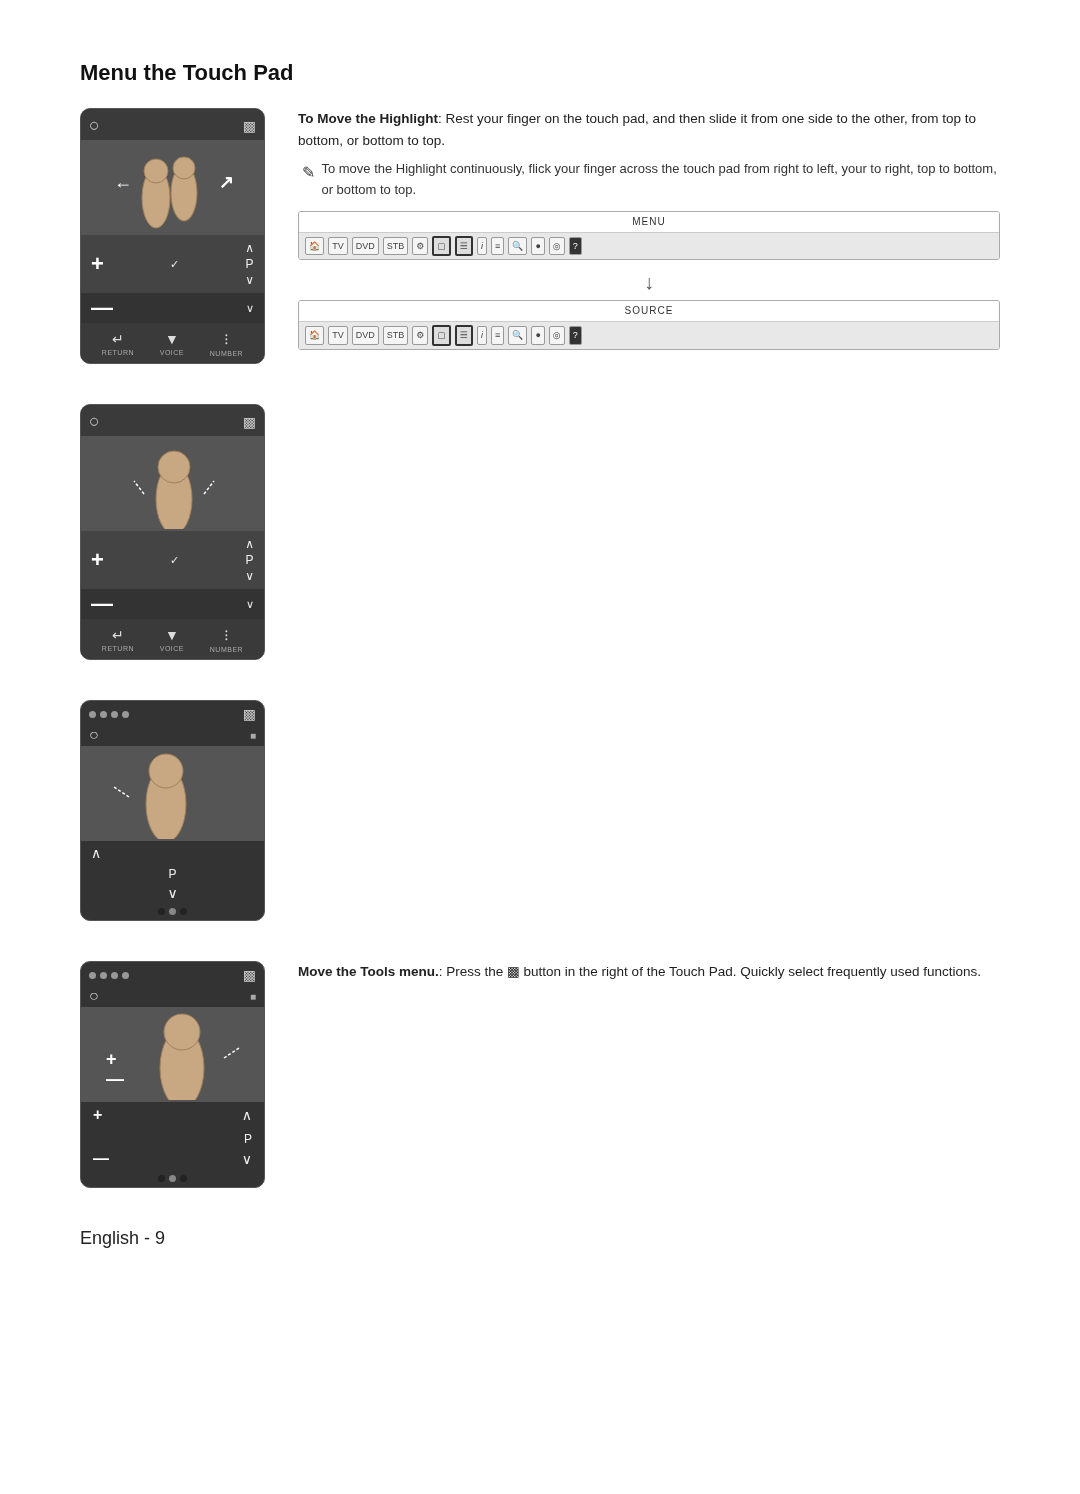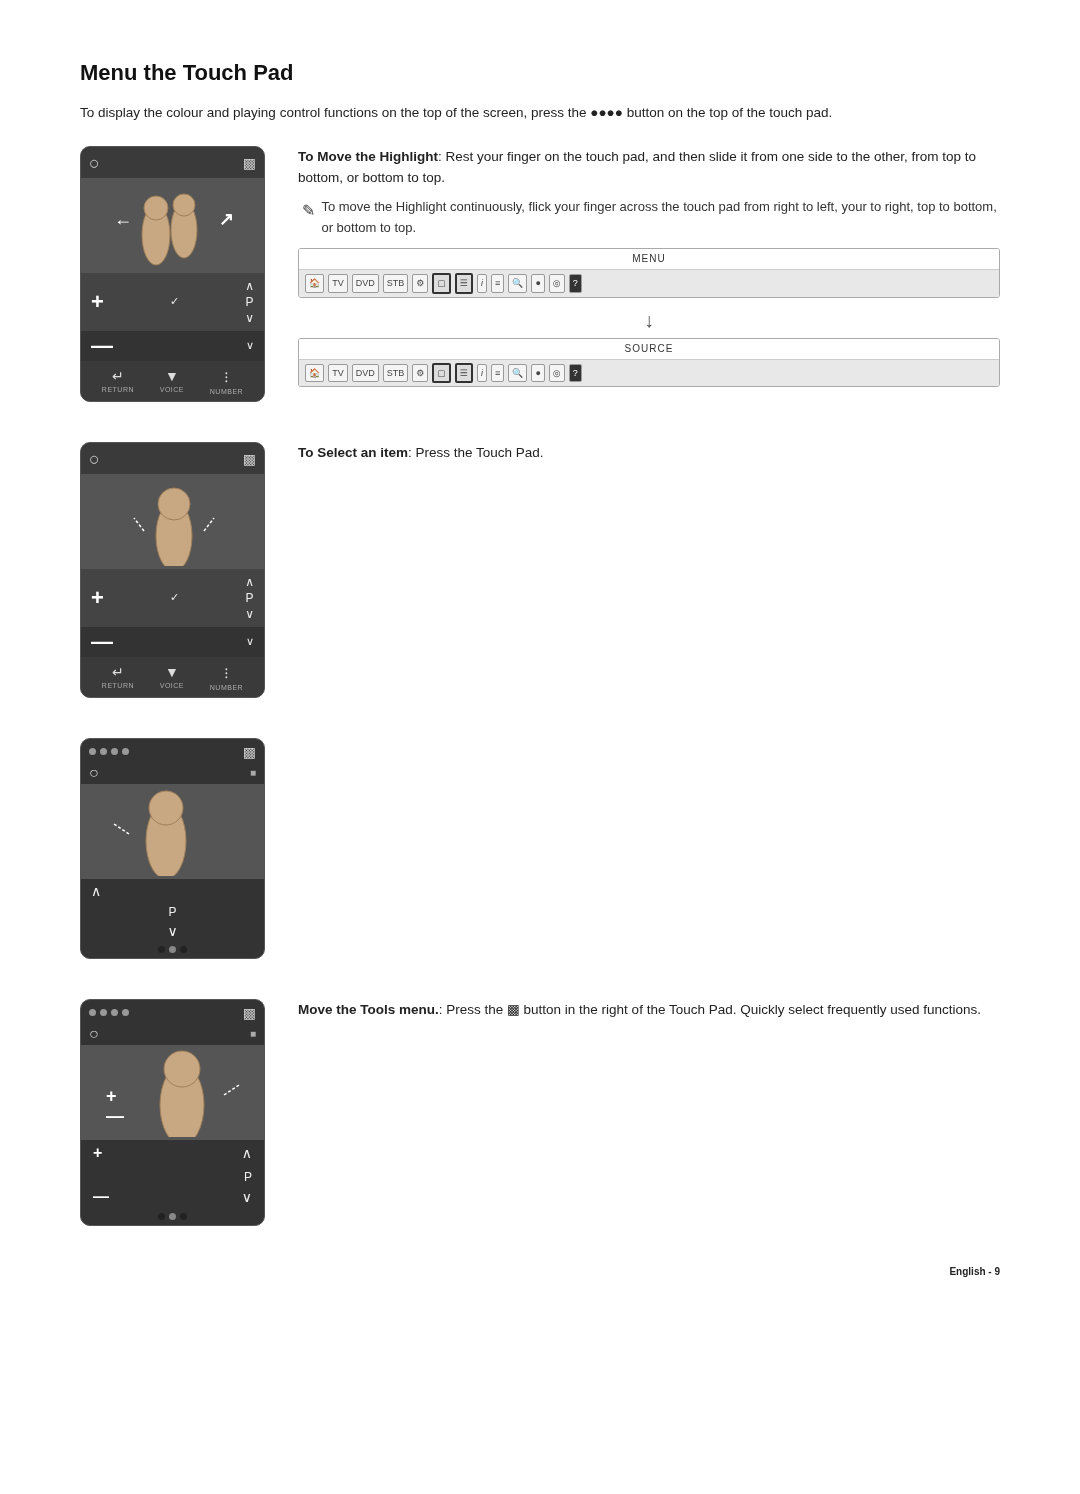--- a/index.html
+++ b/index.html
@@ -182,45 +182,44 @@
     }
     .dot {
       width: 7px; height: 7px;
       border-radius: 50%;
       background: #999;
       display: inline-block;
     }
     .dot-black { background: #222; }
 
     .footer {
-      text-align: right;
+      text-align: left;
       margin-top: 40px;
-      font-size: 10px;
-      font-weight: bold;
+      font-size: 18px;
+      font-weight: normal;
       color: #222;
     }
 
     
     .remote-hand-container {
       width: 185px;
       background: #555;
       height: 95px;
       display: flex;
       align-items: center;
       justify-content: center;
       overflow: hidden;
     }
   </style>
 </head>
 <body>
 
 <h2>Menu the Touch Pad</h2>
 
 <div class="intro-text">
-  <p>To display the colour and playing control functions on the top of the screen, press the ●●●● button on the top of the touch pad.</p>
 </div>
 
 <div class="section-row">
   <div class="section-image">
     <div class="remote">
       <div class="remote-top">
         <span class="remote-top-left">○</span>
         <span class="remote-top-right">▩</span>
       </div>
 
@@ -363,23 +362,20 @@
           <span class="remote-btn-icon">▼</span>
           <span class="remote-btn-text">VOICE</span>
         </div>
         <div class="remote-btn-label">
           <span class="remote-btn-icon">⁝</span>
           <span class="remote-btn-text">NUMBER</span>
         </div>
       </div>
     </div>
   </div>
-  <div class="section-text">
-    <p><b>To Select an item</b>: Press the Touch Pad.</p>
-  </div>
 </div>
 
 <div class="section-row">
   <div class="section-image">
     <div class="remote">
       <div class="remote-dots">
         <span class="dot"></span>
         <span class="dot"></span>
         <span class="dot"></span>
         <span class="dot"></span>

